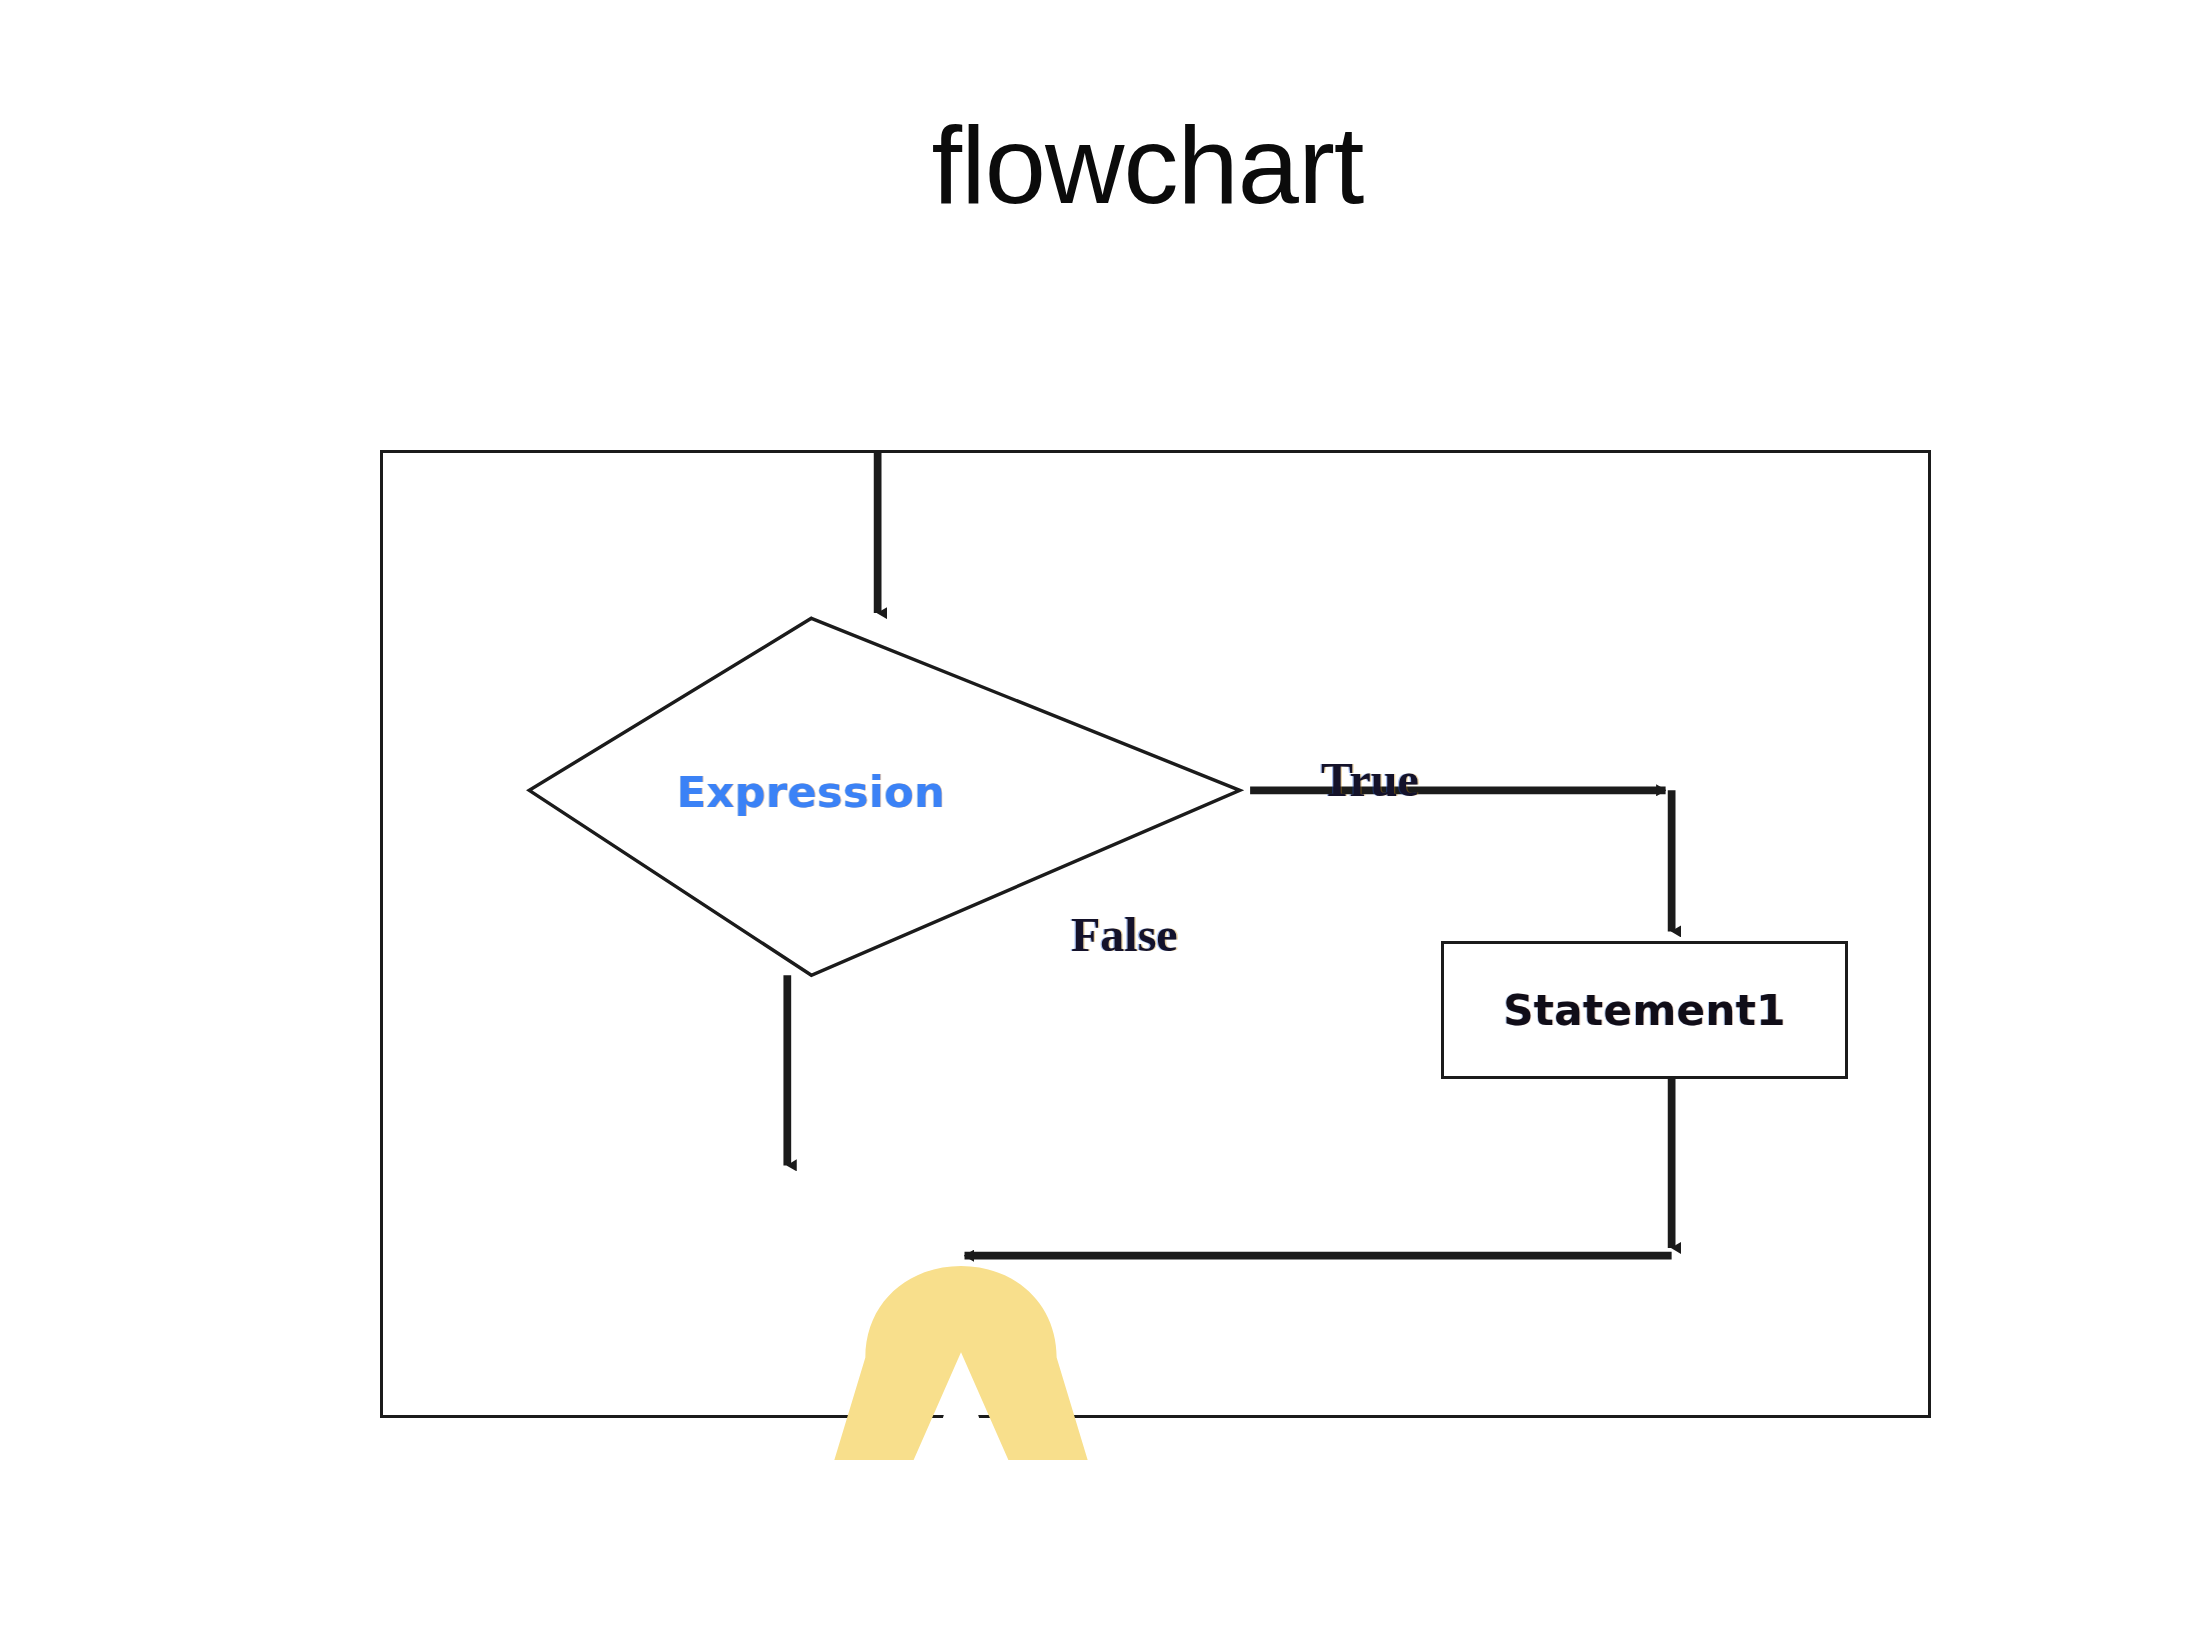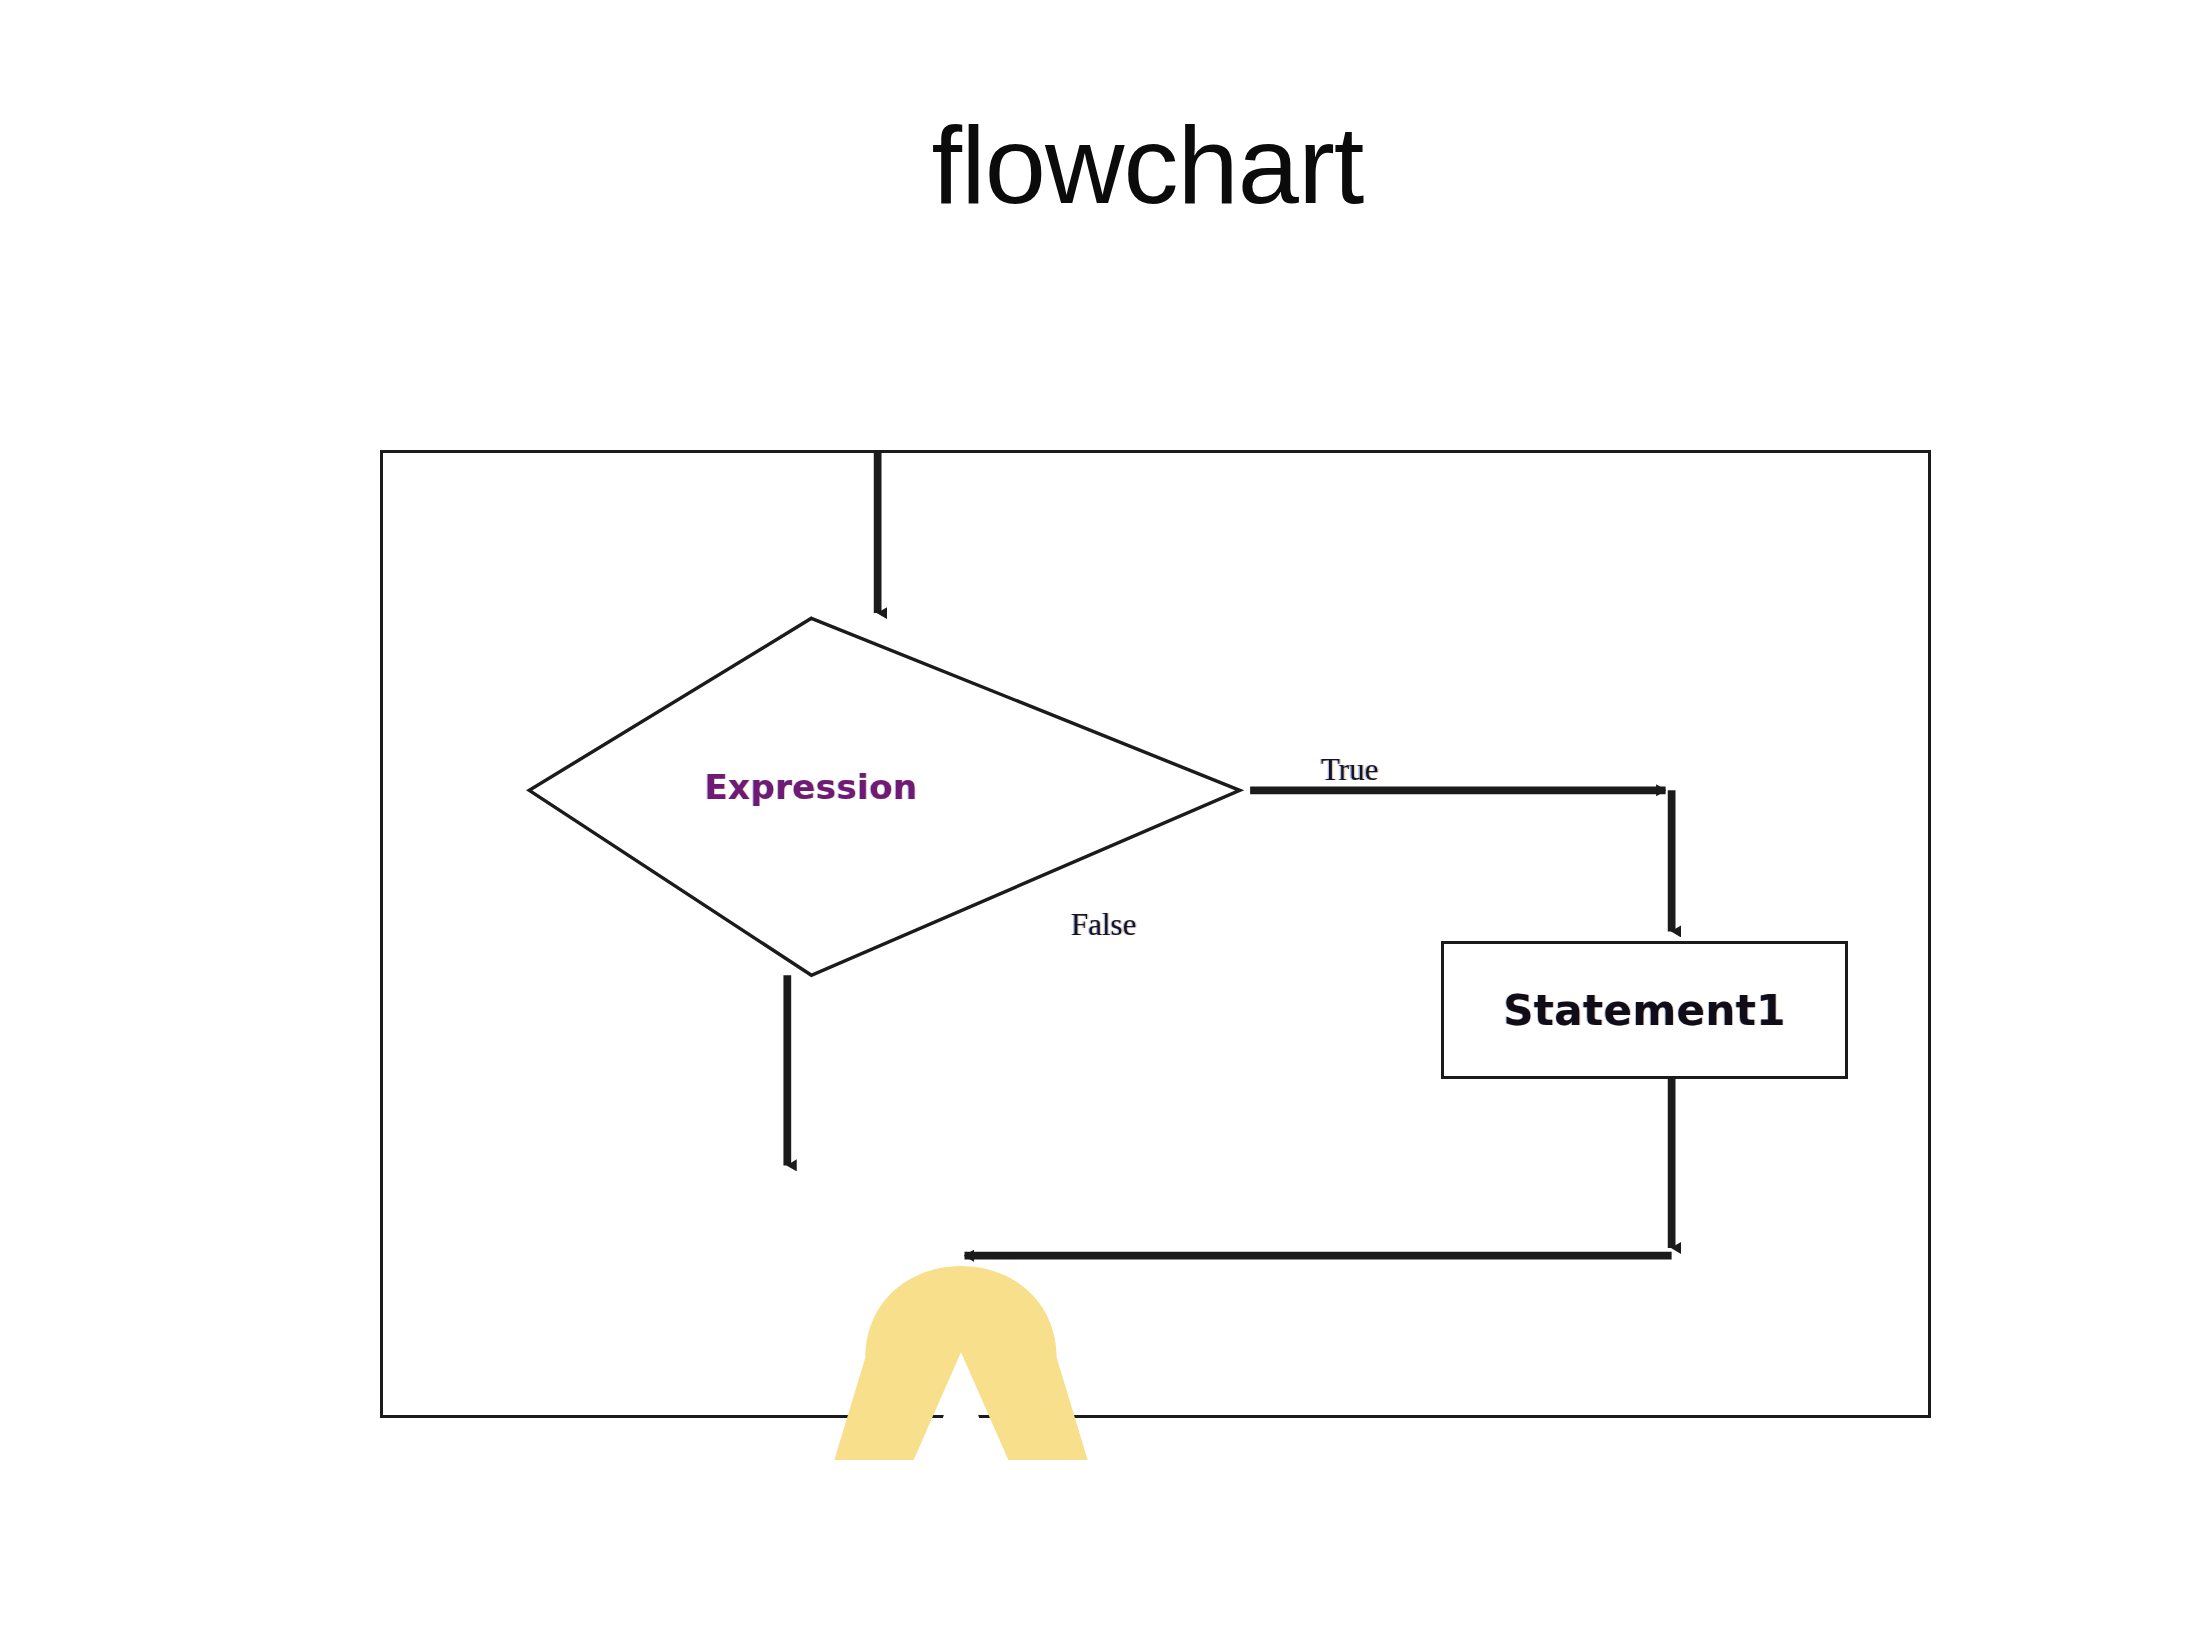--- a/index.html
+++ b/index.html
@@ -109,33 +109,33 @@
 
   
   #decision-label {
     position: absolute;
     left: 146px;
     top: 314px;
     width: 564px;
     text-align: center;
     font-family: "DejaVu Sans", "Liberation Sans", sans-serif;
     font-weight: 700;
-    font-size: 34px;
-    color: #701a75;
+    font-size: 43px;
+    color: #3b82f6;
     letter-spacing: 0.4px;
     white-space: nowrap;
     text-shadow: 0.9px 0 0 rgba(150,60,0,0.30), -0.9px 0 0 rgba(0,70,180,0.30);
   }
 
   
   .branch-label {
     position: absolute;
     font-family: "Liberation Serif", "DejaVu Serif", serif;
-    font-weight: 400;
-    font-size: 31px;
+    font-weight: 700;
+    font-size: 48px;
     color: #14122a;
     white-space: nowrap;
     text-shadow: 1.3px 0 0 rgba(190,130,10,0.38), -1.3px 0 0 rgba(20,80,200,0.38);
   }
   #label-true  { left: 938px; top:  299px; }
   #label-false { left:  688px; top:  454px; }
 </style>
 </head>
 <body>
 

